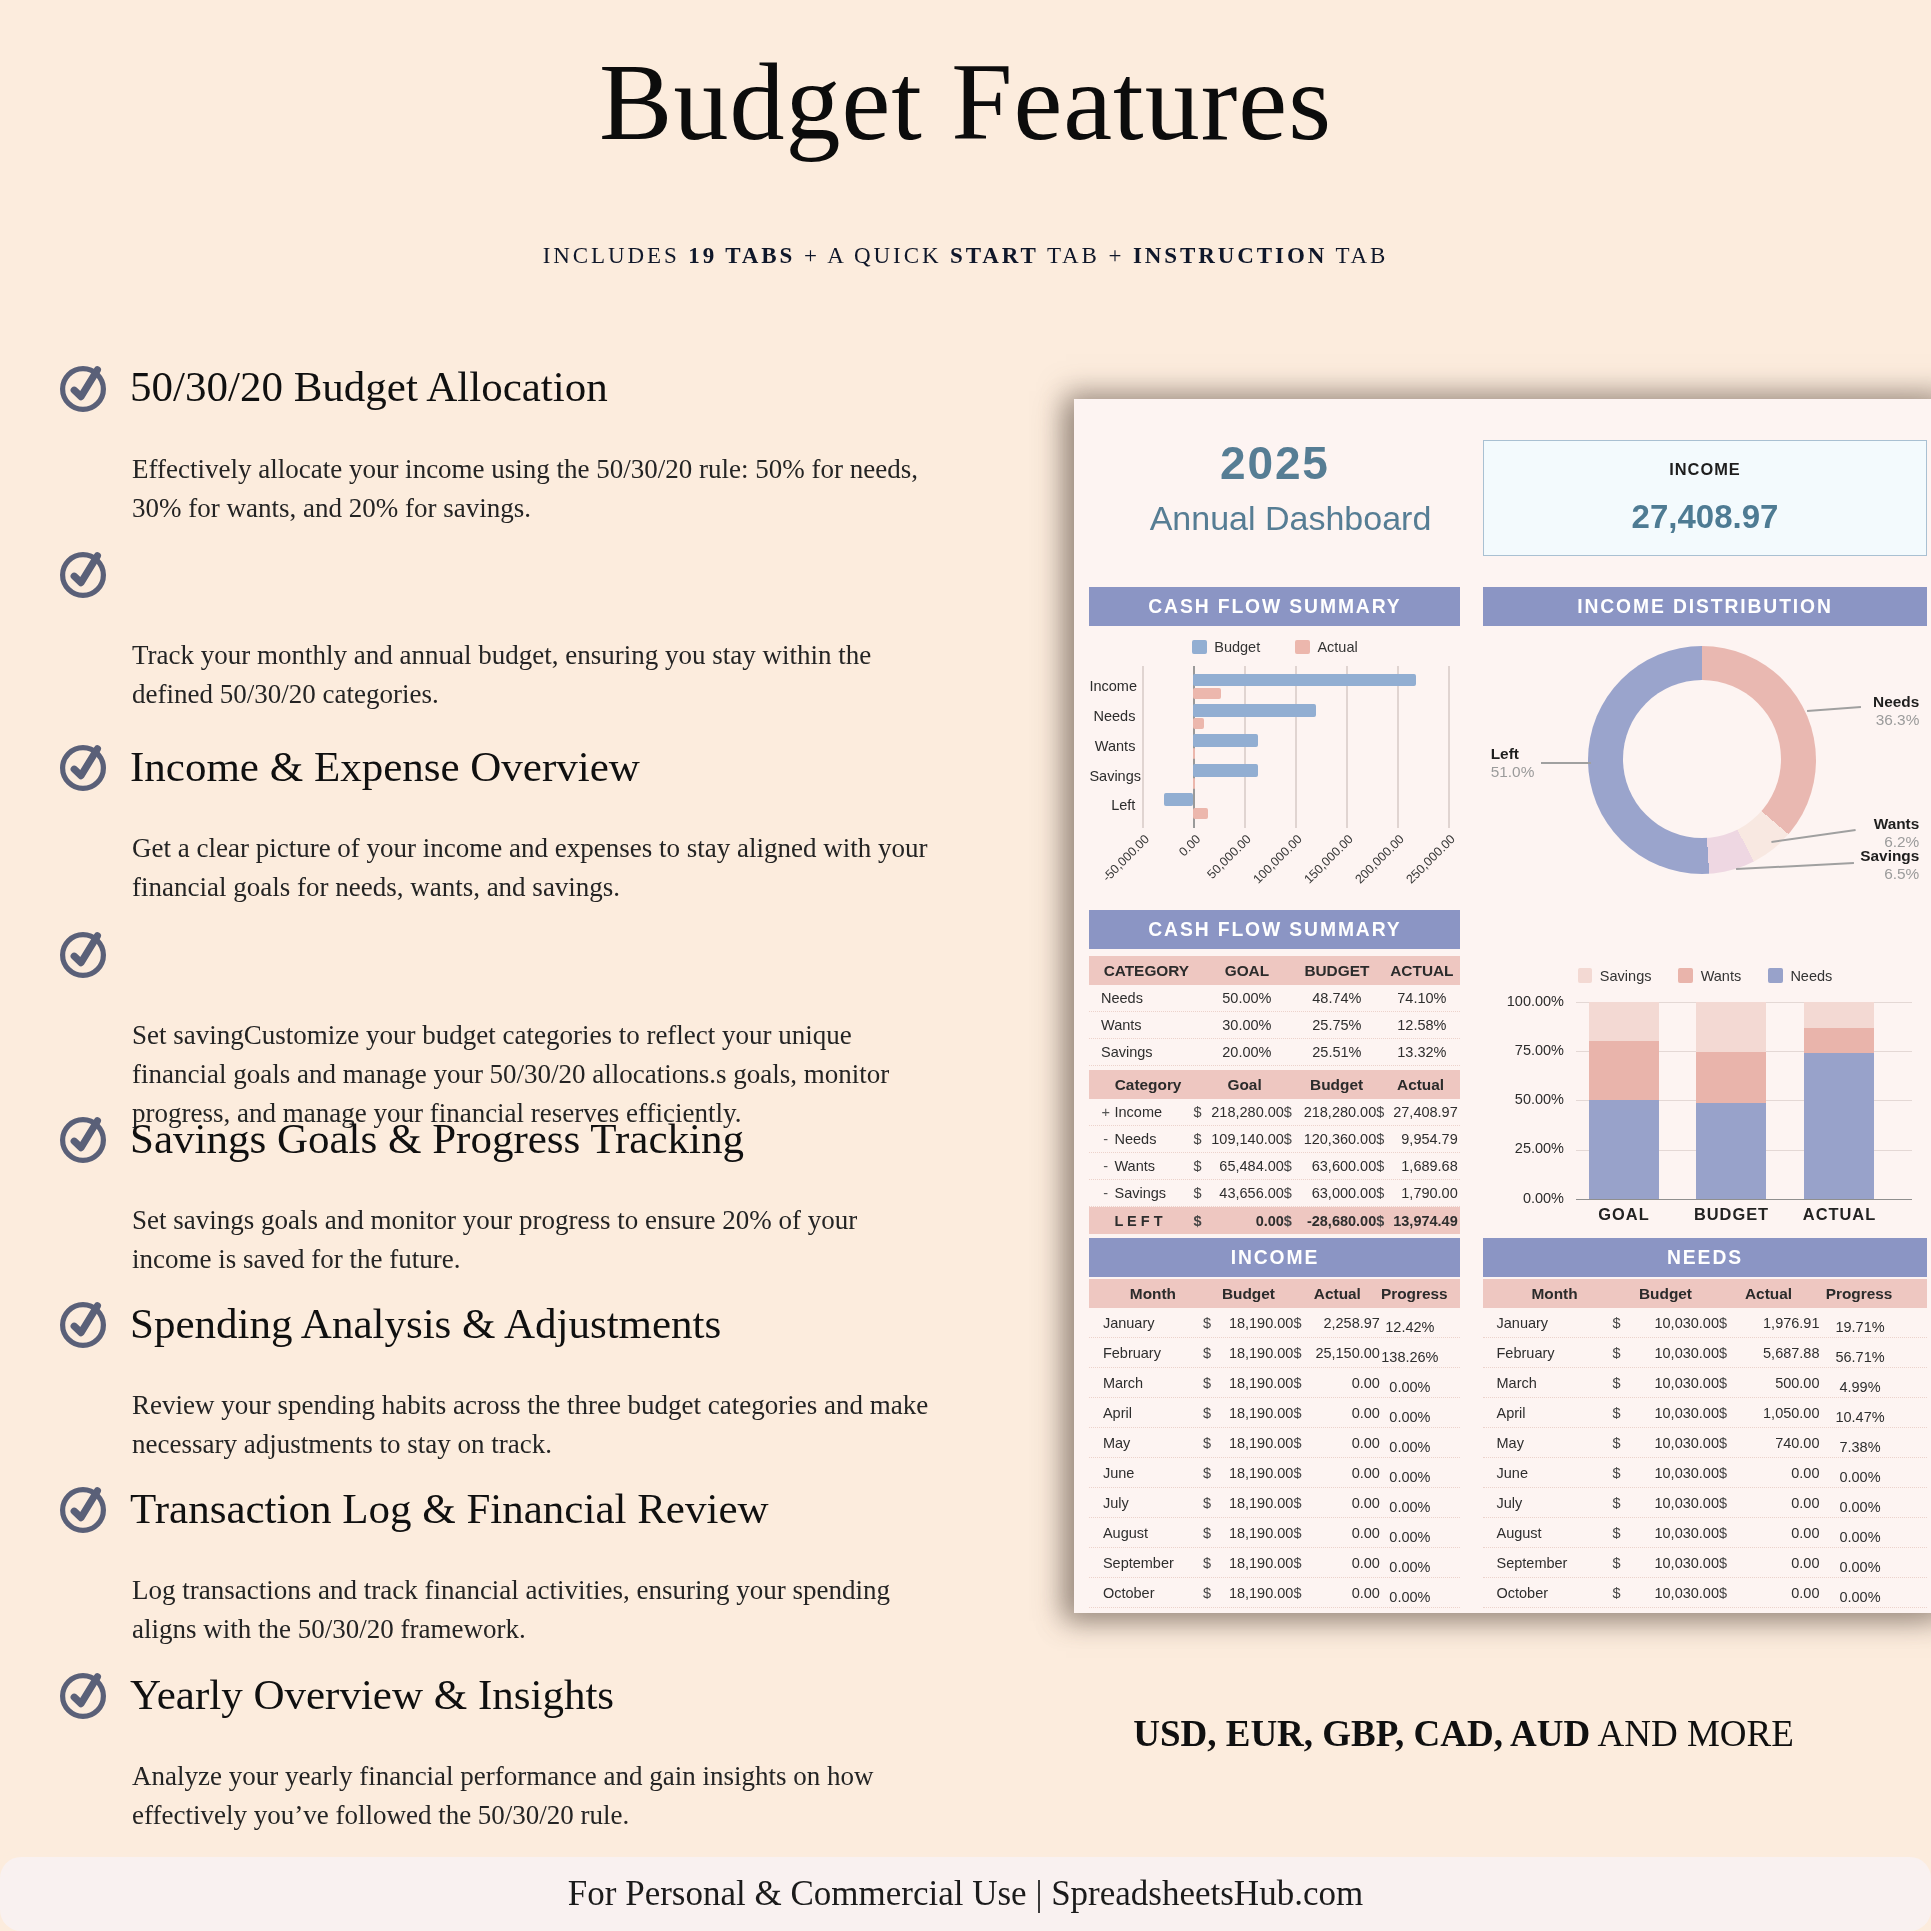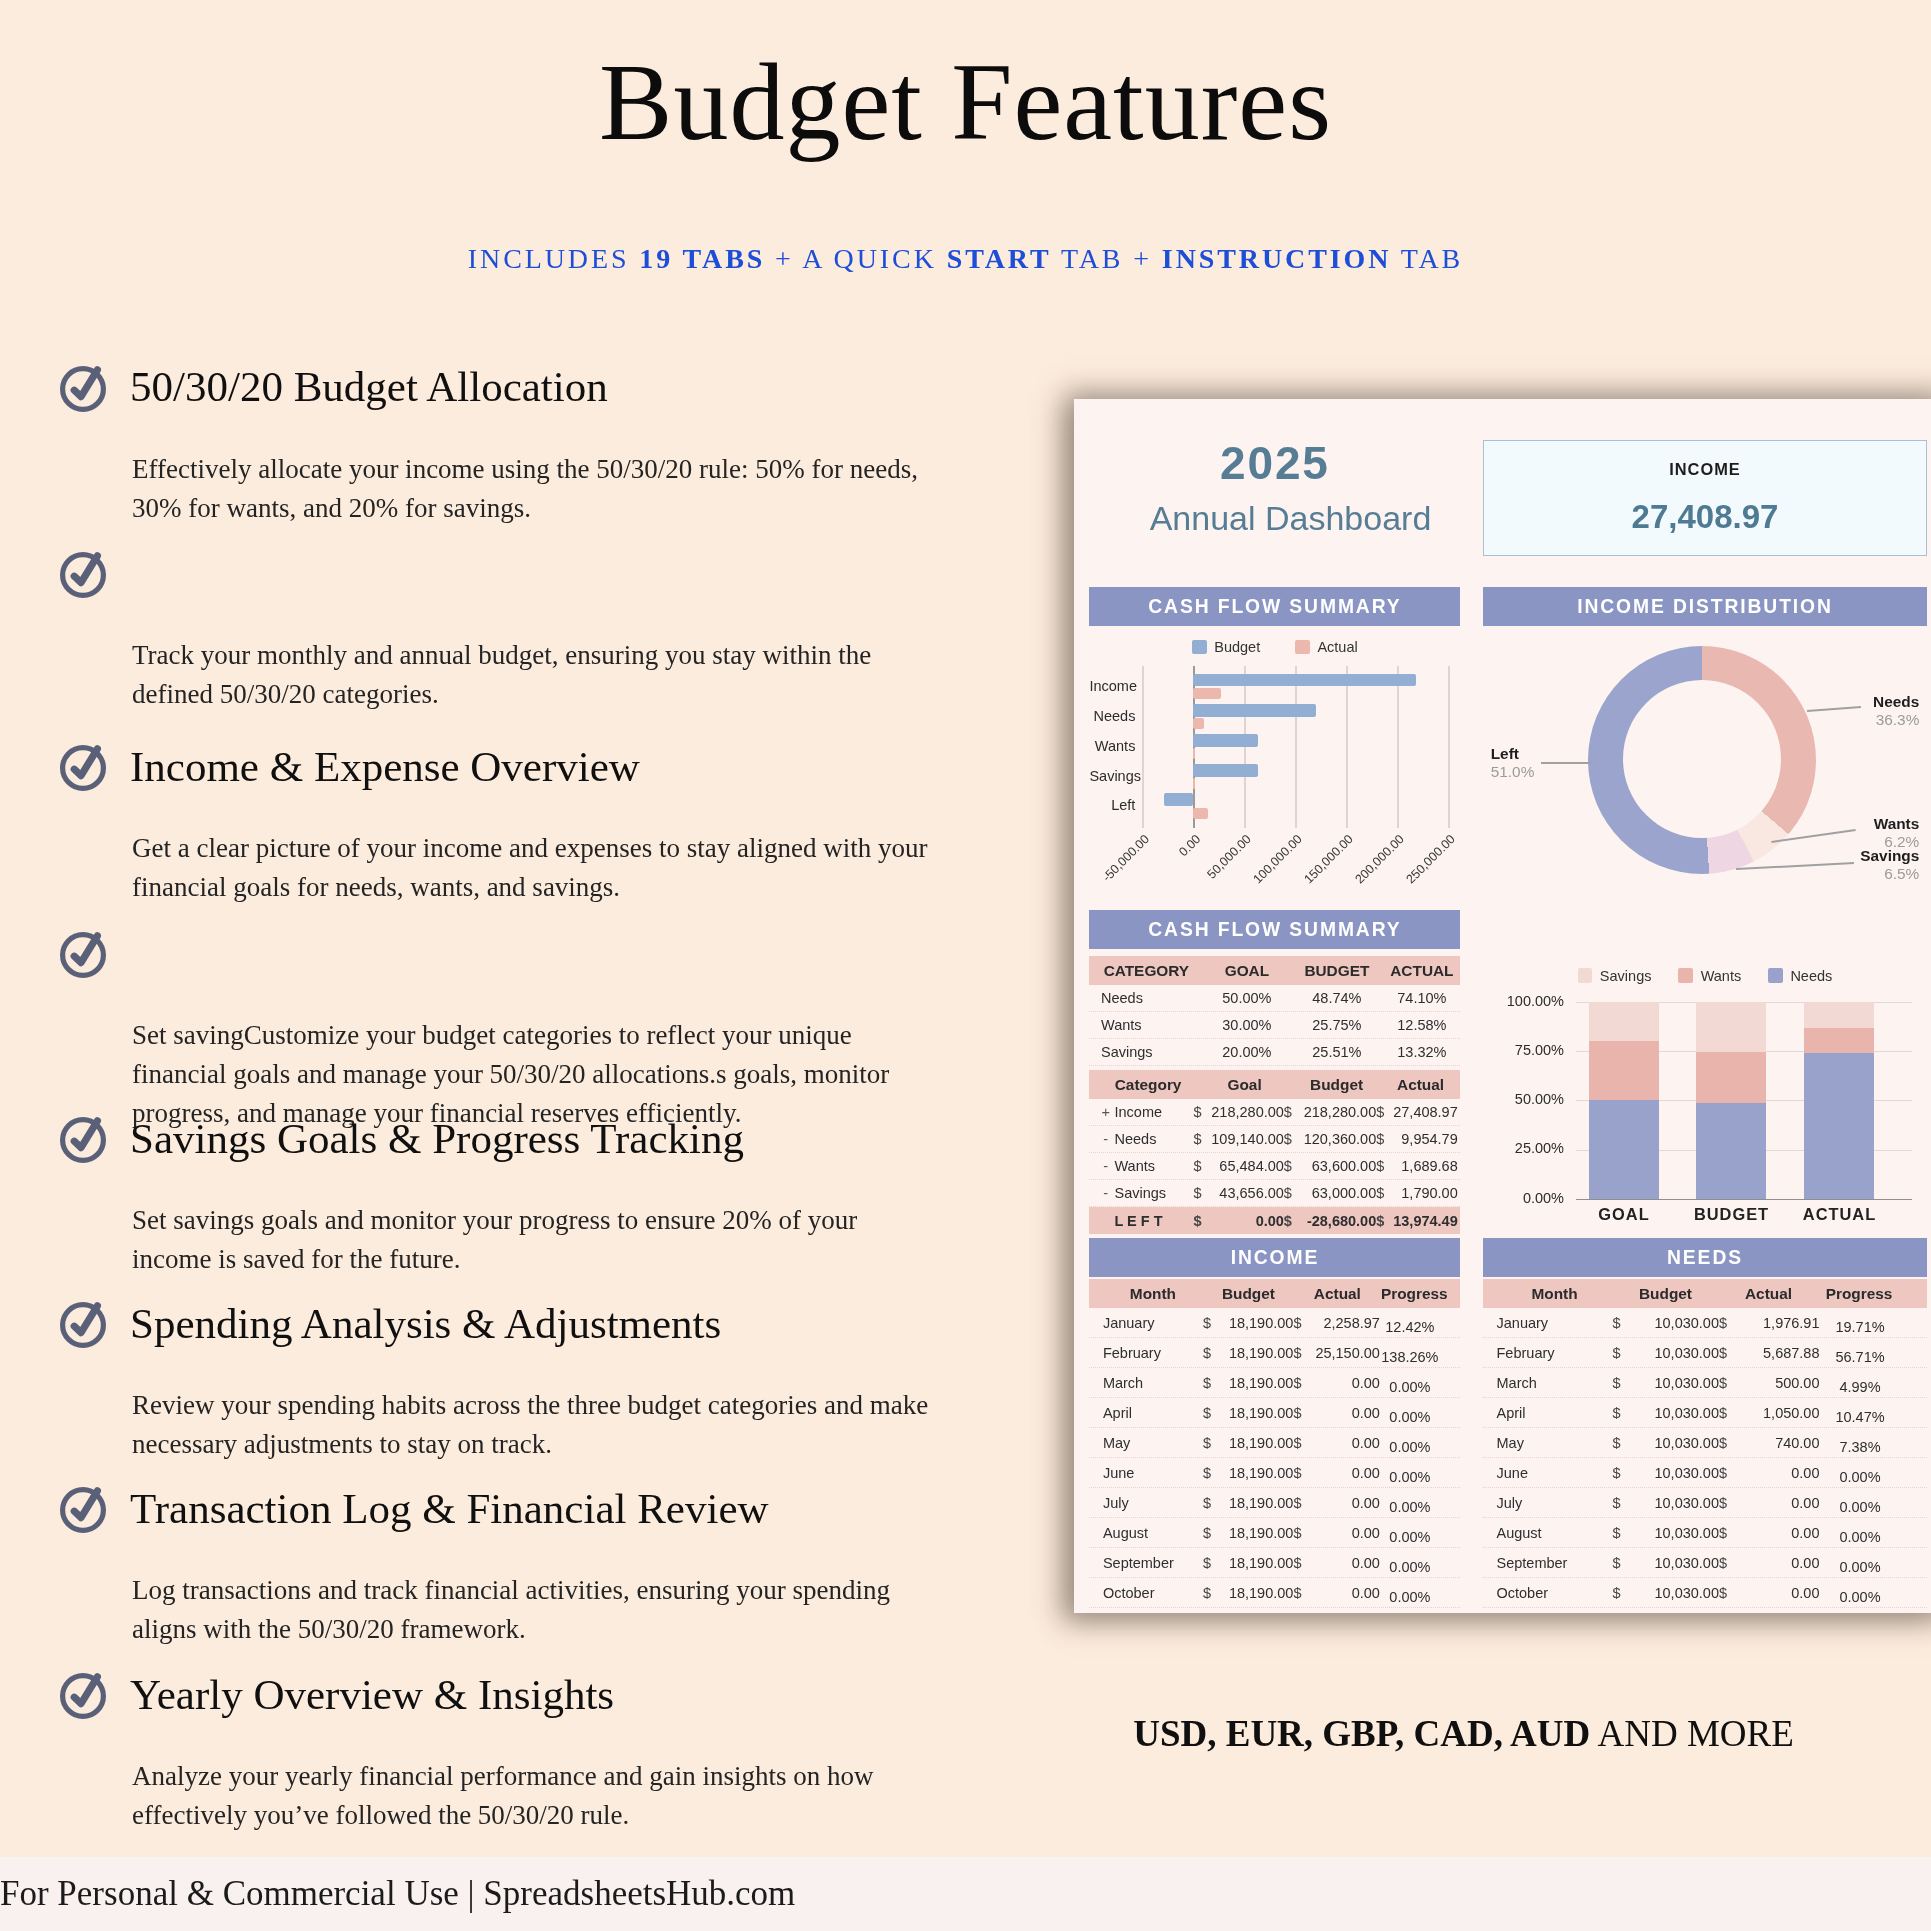--- a/index.html
+++ b/index.html
@@ -3,21 +3,21 @@
 <meta charset="utf-8">
 <style>
   html,body{margin:0;padding:0;background:#fcecdd;}
   #canvas{position:relative;width:1931px;height:1931px;background:#fcecdd;overflow:hidden;
           font-family:"Liberation Serif",serif;color:#161616;}
 
   
   #page-title{position:absolute;top:39px;left:0;width:100%;text-align:center;
               font-size:110px;font-weight:500;color:#0c0c0c;letter-spacing:1px;}
   #subtitle{position:absolute;top:243px;left:0;width:100%;text-align:center;
-            font-size:28px;letter-spacing:2.9px;color:#1d4ed8;}
+            font-size:23px;letter-spacing:2.9px;color:#0f172a;}
   #subtitle .b{font-weight:700;}
 
   
   #features{position:absolute;left:57px;top:352px;width:946px;height:1477px;}
   .feature{position:absolute;left:0;width:927px;}
   .f-head{display:flex;align-items:center;gap:21px;height:56px;}
   .chk-svg{width:52px;height:52px;flex:0 0 52px;}
   .f-title{font-size:43px;color:#101010;}
   .f-desc{margin:35px 0 0 75px;font-size:27px;line-height:39px;color:#242424;white-space:pre-line;}
 
@@ -133,21 +133,21 @@
   .mrow-l .c5,.mrow-r .c5{text-align:center;margin-top:8px;}
 
   
   #currency{position:absolute;left:996px;top:1675px;width:935px;text-align:center;color:#101010;}
   #currency .l1{font-size:35px;letter-spacing:1.9px;}
   #currency .l2{margin-top:37px;font-size:37px;}
   #currency .b{font-weight:700;}
 
   
   #footer{position:absolute;left:0;top:1857px;width:100%;height:74px;background:#f9f1f0;
-          display:flex;align-items:center;justify-content:flex-start;font-size:35px;color:#1b1b1b;}
+          display:flex;align-items:center;justify-content:center;font-size:35px;color:#1b1b1b;border-radius:21px;}
 </style>
 </head>
 <body>
 
 <div id="canvas">
 
   <div id="page-title">Budget Features</div>
 
   <div id="subtitle">
     <span>INCLUDES </span><span class="b">19 TABS</span><span>  +  A QUICK </span><span class="b">START</span><span> TAB  +  </span><span class="b">INSTRUCTION</span><span> TAB</span>

